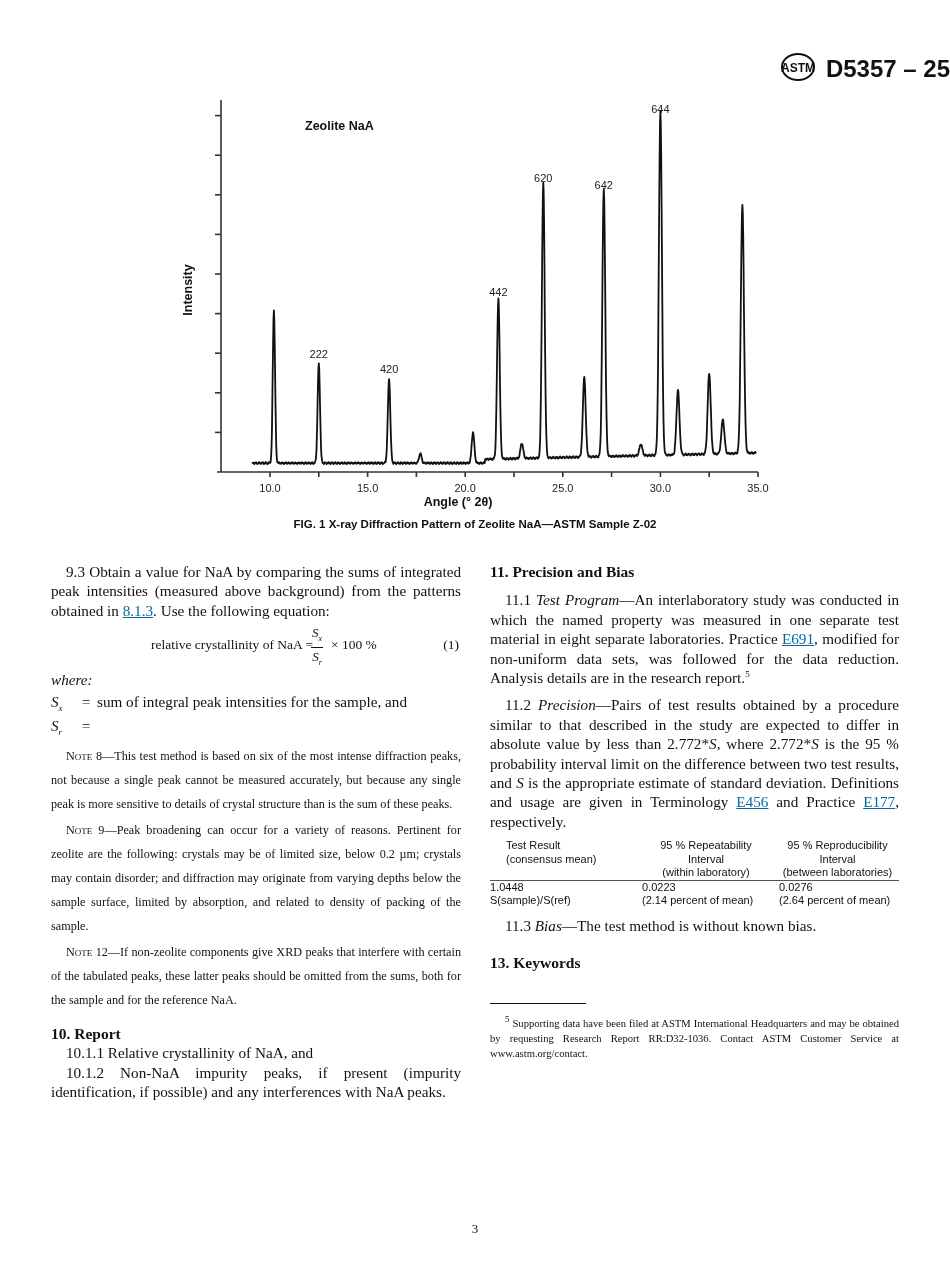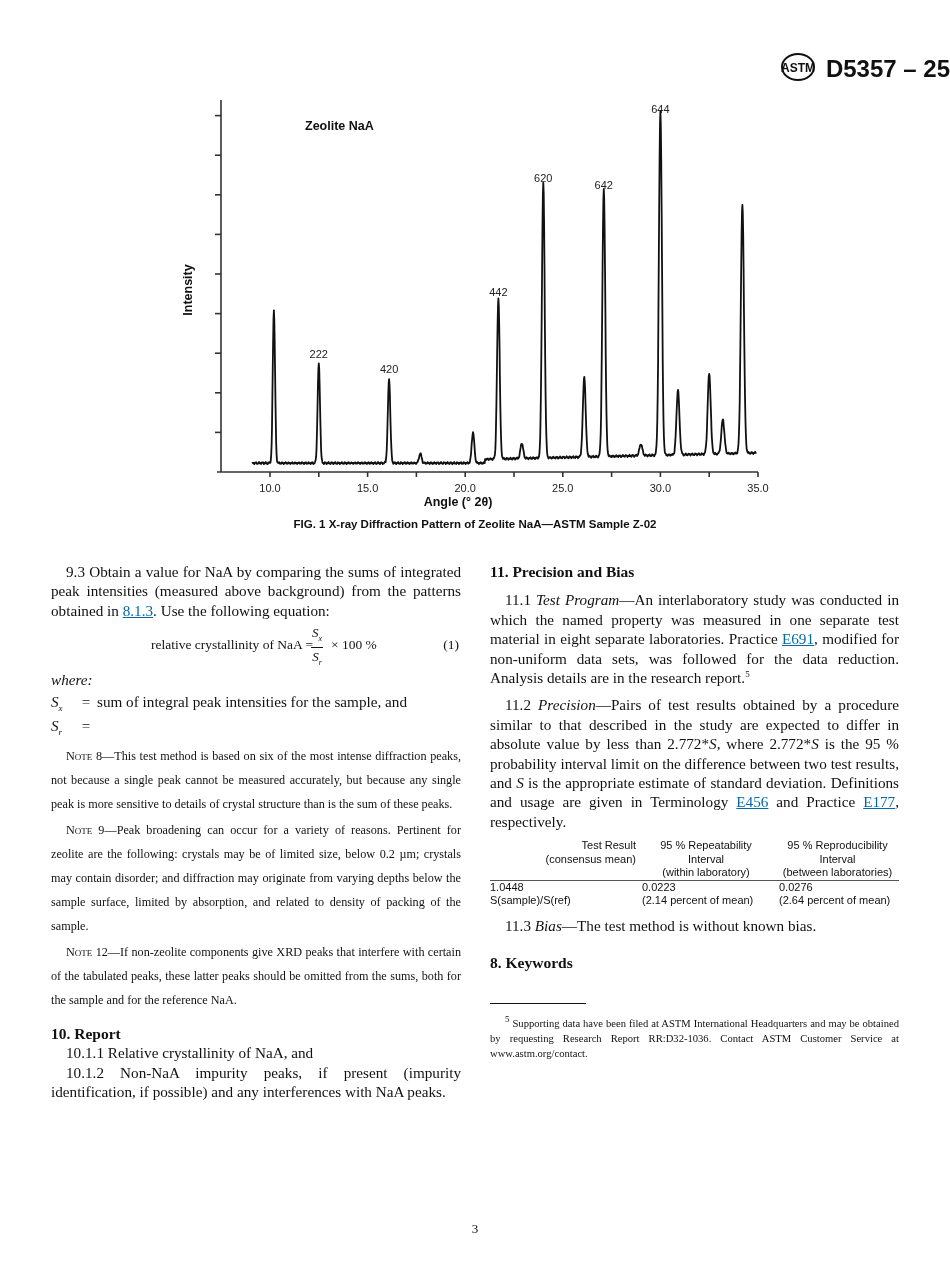--- a/index.html
+++ b/index.html
@@ -143,38 +143,38 @@
 
 <div class="col col-right">
   <p class="heading">11.  Precision and Bias</p>
   <p class="indent" style="margin-top:9px;"><span>11.1 </span><i>Test Program</i><span>—An interlaboratory study was conducted in which the named property was measured in one separate test material in eight separate laboratories. Practice </span><span class="link">E691</span><span>, modified for non-uniform data sets, was followed for the data reduction. Analysis details are in the research report.</span><sup>5</sup></p>
 
   <p class="indent" style="margin-top:8px;"><span>11.2  </span><i>Precision</i><span>—Pairs of test results obtained by a procedure similar to that described in the study are expected to differ in absolute value by less than 2.772*</span><i>S</i><span>, where 2.772*</span><i>S</i><span> is the 95 % probability interval limit on the difference between two test results, and </span><i>S</i><span> is the appropriate estimate of standard deviation. Definitions and usage are given in Terminology </span><span class="link">E456</span><span> and Practice </span><span class="link">E177</span><span>, respectively.</span></p>
 
   <table class="prec" style="margin-top:8px;">
     <tbody>
         <tr class="hdr">
-      <th style="width:130px; text-align:right; padding-left:16px;margin-top:41px;"><span>Test Result</span><br><span>(consensus mean)</span><br><span></span></th>
+      <th style="width:130px; text-align:left; padding-left:16px;margin-top:41px;"><span>Test Result</span><br><span>(consensus mean)</span><br><span></span></th>
       <th style="width:140px;"><span>95 % Repeatability</span><br><span>Interval</span><br><span>(within laboratory)</span></th>
       <th><span>95 % Reproducibility</span><br><span>Interval</span><br><span>(between laboratories)</span></th>
     </tr>
     <tr>
       <td>1.0448</td>
       <td style="padding-left:6px;">0.0223</td>
       <td style="padding-left:3px;">0.0276</td>
     </tr>
     <tr>
       <td>S(sample)/S(ref)</td>
       <td style="padding-left:6px;">(2.14 percent of mean)</td>
       <td style="padding-left:3px;">(2.64 percent of mean)</td>
     </tr>
   </tbody>
     </table>
 
   <p class="indent" style="margin-top:8px;"><span>11.3  </span><i>Bias</i><span>—The test method is without known bias.</span></p>
 
-  <p class="heading" style="margin-top:18px;">8.  Keywords</p>
+  <p class="heading" style="margin-top:18px;">13.  Keywords</p>
 
   <div class="footrule"></div>
   <p class="footnote indent"><sup>5</sup><span> Supporting data have been filed at ASTM International Headquarters and may be obtained by requesting Research Report RR:D32-1036. Contact ASTM Customer Service at www.astm.org/contact.</span></p>
 </div>
 
 <div class="pagenum">3</div>
 
 </body></html>

